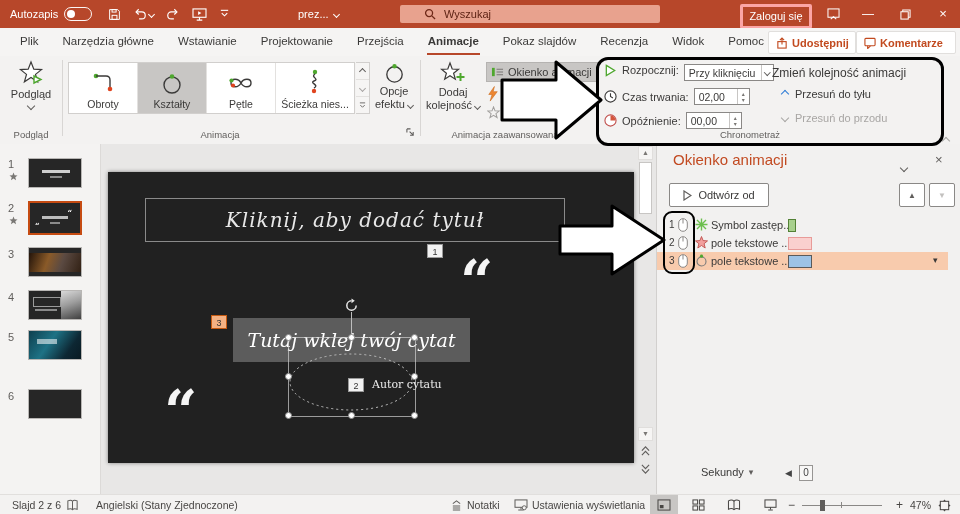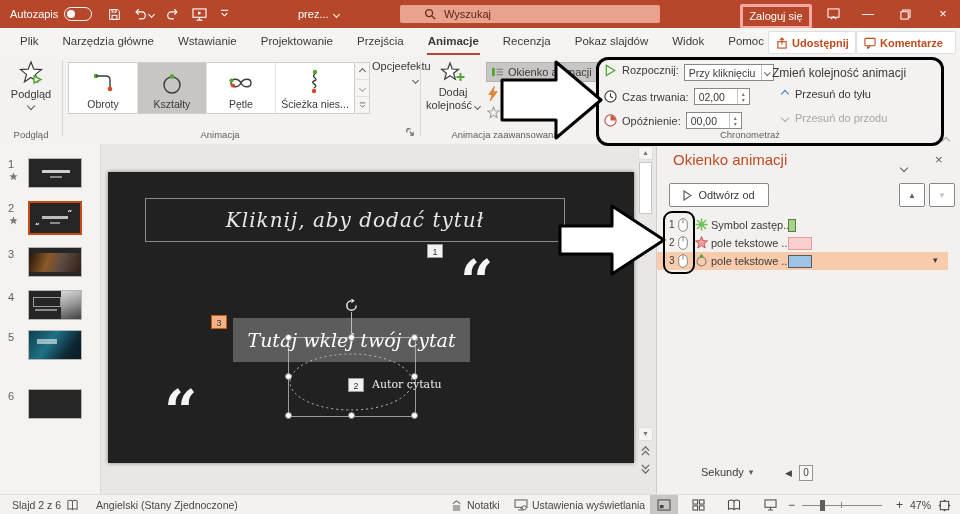--- a/index.html
+++ b/index.html
@@ -150,22 +150,22 @@
   </div>
 
   <div class="abs tabsrow">
     <div class="tabs">
       <span class="tab">Plik</span>
       <span class="tab">Narzędzia główne</span>
       <span class="tab">Wstawianie</span>
       <span class="tab">Projektowanie</span>
       <span class="tab">Przejścia</span>
       <span class="tab active">Animacje</span>
+      <span class="tab">Pokaz slajdów</span>
       <span class="tab">Recenzja</span>
-      <span class="tab">Pokaz slajdów</span>
       <span class="tab">Widok</span>
       <span class="tab">Pomoc</span>
     </div>
     <div class="pillbtn" style="left:768px;width:72px;">
       <span>
           <svg width="12" height="12" viewBox="0 0 13 13">
             <rect x="2" y="5" width="9" height="7" fill="none" stroke="#C24A1F" stroke-width="1.2"></rect>
             <path d="M6.5 8 V1.5 M4.2 3.5 L6.5 1.2 L8.8 3.5" fill="none" stroke="#C24A1F" stroke-width="1.2"></path>
           </svg>
         </span>
@@ -238,21 +238,21 @@
           <span class="chev gray" style="width:4px;height:4px;"></span>
         </div>
       <div style="border-bottom:none;">
           <svg width="7" height="7" viewBox="0 0 8 8">
             <path d="M1 1 H7" stroke="#605E5C" stroke-width="1"></path>
             <path d="M1.5 3.5 L4 6 L6.5 3.5" fill="none" stroke="#605E5C" stroke-width="1"></path>
           </svg>
         </div>
     </div>
 
-    <div class="abs" style="left:372px;top:4px;width:44px;height:66px;display:flex;flex-direction:row;">
+    <div class="abs" style="left:372px;top:4px;width:44px;height:66px;display:flex;flex-direction:column;align-items:center;">
       <svg width="25" height="25" viewBox="0 0 26 26">
           <circle cx="13" cy="15" r="8" fill="none" stroke="#3B3A39" stroke-width="1.4"></circle>
           <circle cx="13" cy="6.5" r="2.3" fill="#4EA72E"></circle>
         </svg>
       <span class="ribbtn-lbl">Opcje</span>
       <span class="ribbtn-lbl"><span>efektu</span> <span class="chev" style="width:4px;height:4px;"></span></span>
     </div>
     <div class="grouplabel" style="left:160px;width:120px;">Animacja</div>
     <div class="abs" style="left:406px;top:72px;">
         <svg width="9" height="9" viewBox="0 0 10 10">

